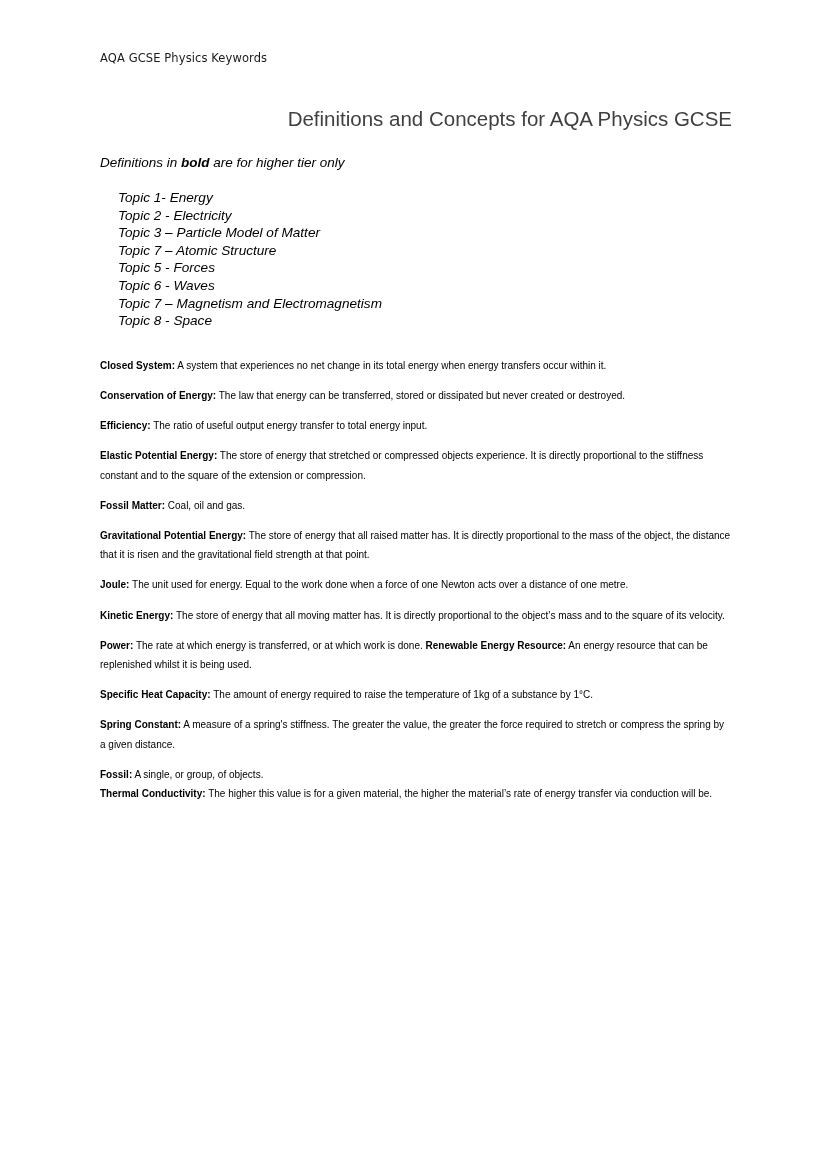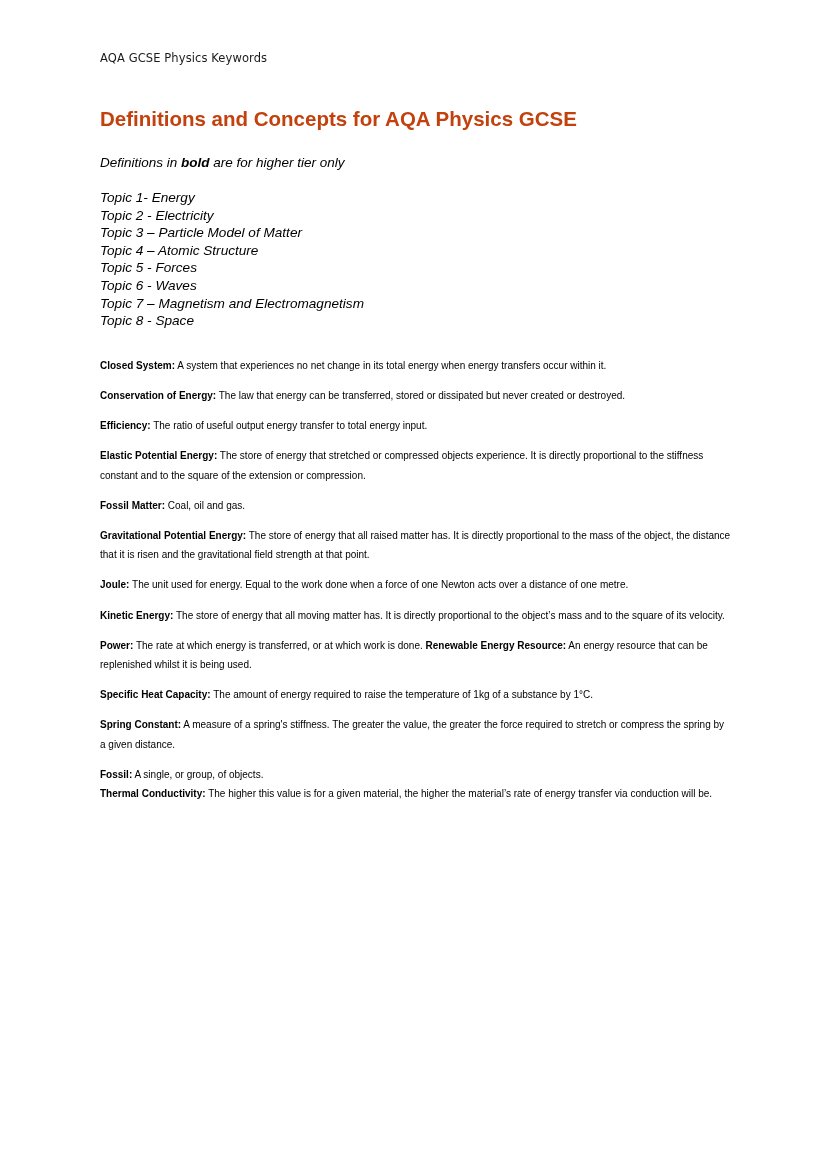--- a/index.html
+++ b/index.html
@@ -41,38 +41,39 @@
     line-height: 16px;
     letter-spacing: 0.1px;
     color: #1a1a1a;
     margin: 0 0 40px 0;
     white-space: nowrap;
   }
 
   .doc-title {
     font-family: "Liberation Sans", sans-serif;
     font-size: 20.5px;
-    font-weight: 700;
+    font-weight: 400;
     line-height: 26px;
-    color: #c2410c;
+    color: #404040;
     margin: 0 0 22px 0;
     white-space: nowrap;
+    text-align: right;
   }
 
   .tier-note {
     font-size: 13.5px;
     font-style: italic;
     line-height: 18px;
     margin: 0 0 17px 0;
     white-space: nowrap;
   }
 
   .topic-list {
     list-style: none;
-    margin: 0 0 26px 0;
+    margin: 0 0 26px 18px;
     padding: 0;
   }
   .topic-list li {
     font-size: 13.6px;
     font-style: italic;
     line-height: 17.6px;
     white-space: nowrap;
   }
 
   .section-heading {
@@ -112,21 +113,21 @@
     <h1 class="doc-title">Definitions and Concepts for AQA Physics GCSE</h1>
 
     <p class="tier-note">
       <span>Definitions in </span><b>bold</b><span> are for higher tier only</span>
     </p>
 
     <ul class="topic-list">
       <li>Topic 1- Energy</li>
       <li>Topic 2 - Electricity</li>
       <li>Topic 3 – Particle Model of Matter</li>
-      <li>Topic 4 – Atomic Structure</li>
+      <li>Topic 7 – Atomic Structure</li>
       <li>Topic 5 - Forces</li>
       <li>Topic 6 - Waves</li>
       <li>Topic 7 – Magnetism and Electromagnetism</li>
       <li>Topic 8 - Space</li>
     </ul>
 
 
     <div class="definitions">
 
       <p class="definition">

